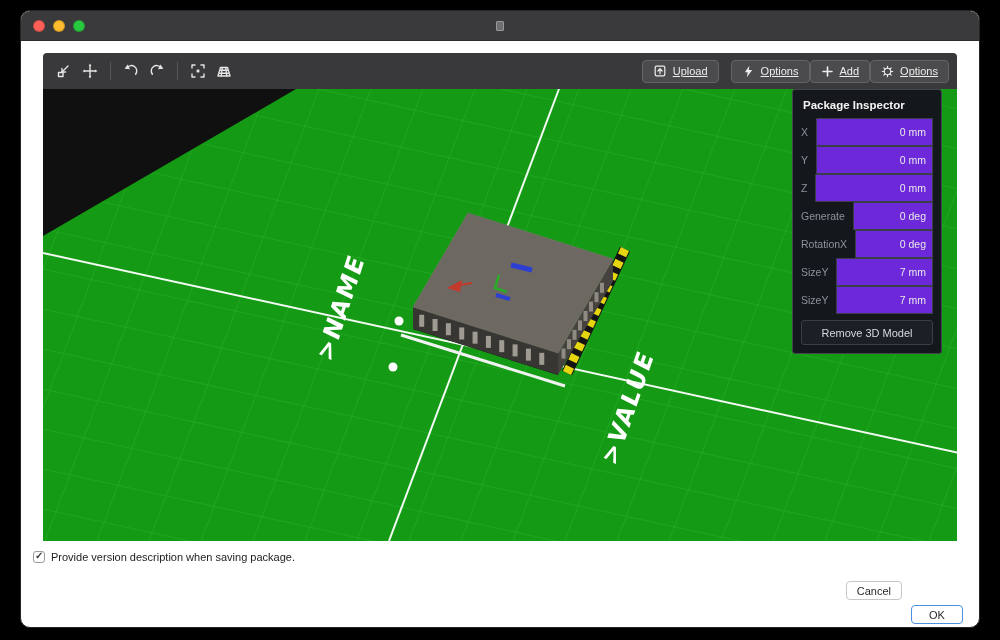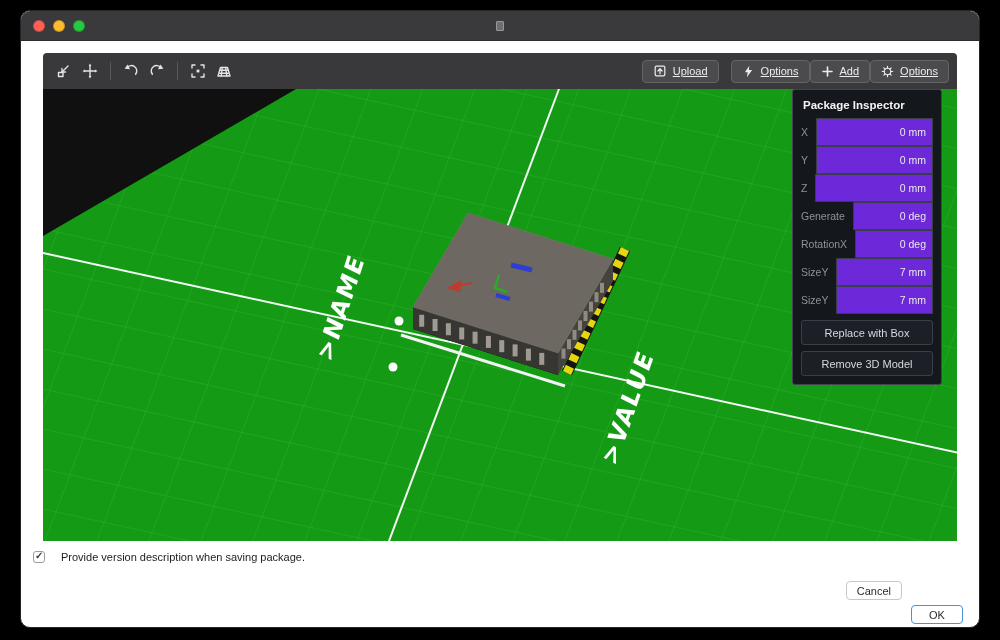--- a/index.html
+++ b/index.html
@@ -50,21 +50,21 @@
   .insp-row { display:flex; align-items:center; height:28px; padding:0 8px; gap:8px; }
   .insp-label { font-size:10.5px; color:#8d939c; white-space:nowrap; }
   .insp-input { flex:1; min-width:0; height:28px; background:#6d28d9; border:1px solid #3a3f47;
     border-radius:0; color:#e9e9e9; font-size:10.5px; text-align:right; padding:0 6px;
     font-family:"Liberation Sans",sans-serif; }
   .insp-btn { display:block; width:calc(100% - 16px); margin:6px 8px 0; height:25px;
     background:#1c2026; border:1px solid #3a3f47; border-radius:3px; color:#d5d8dc; font-size:11px;
     font-family:"Liberation Sans",sans-serif; }
 
   
-  .footer-row { display:flex; align-items:flex-end; gap:16px; padding:10px 0 0 12px; }
+  .footer-row { display:flex; align-items:flex-end; gap:6px; padding:10px 0 0 12px; }
   .checkbox { width:12px; height:12px; border:1px solid #9b9b9b; border-radius:3px;
     background:#fff; position:relative; flex:0 0 auto; }
   .checkbox::after { content:"✓"; position:absolute; left:1px; top:-2px; font-size:10px;
     font-weight:700; color:#3a3a3a; }
   .cb-label { font-size:11px; color:#1d1d1f; }
   .dialog-buttons { display:flex; justify-content:flex-end; gap:9px; padding:18px 16px 0; }
   .dlg-btn { min-width:52px; height:19px; border-radius:4px; background:#fff;
     border:1px solid #c7c7c7; font-size:11px; color:#2b2b2b; padding:0 10px;
     font-family:"Liberation Sans",sans-serif; }
   .dlg-btn.ok { border-color:#4a8fe0;margin-top:24px; }
@@ -285,21 +285,20 @@
       </div>
       <div class="insp-row">
         <span class="insp-label">SizeY</span>
         <input class="insp-input" value="7 mm" style="">
       </div>
       <div class="insp-row">
         <span class="insp-label">SizeY</span>
         <input class="insp-input" value="7 mm" style="">
       </div>
 
-      <button class="insp-btn">Replace with Box</button>
       <button class="insp-btn">Remove 3D Model</button>
     </div>
   </div>
 
   <div class="footer-row">
     <span class="checkbox"></span>
     <span class="cb-label">Provide version description when saving package.</span>
   </div>
 
   <div class="dialog-buttons">

